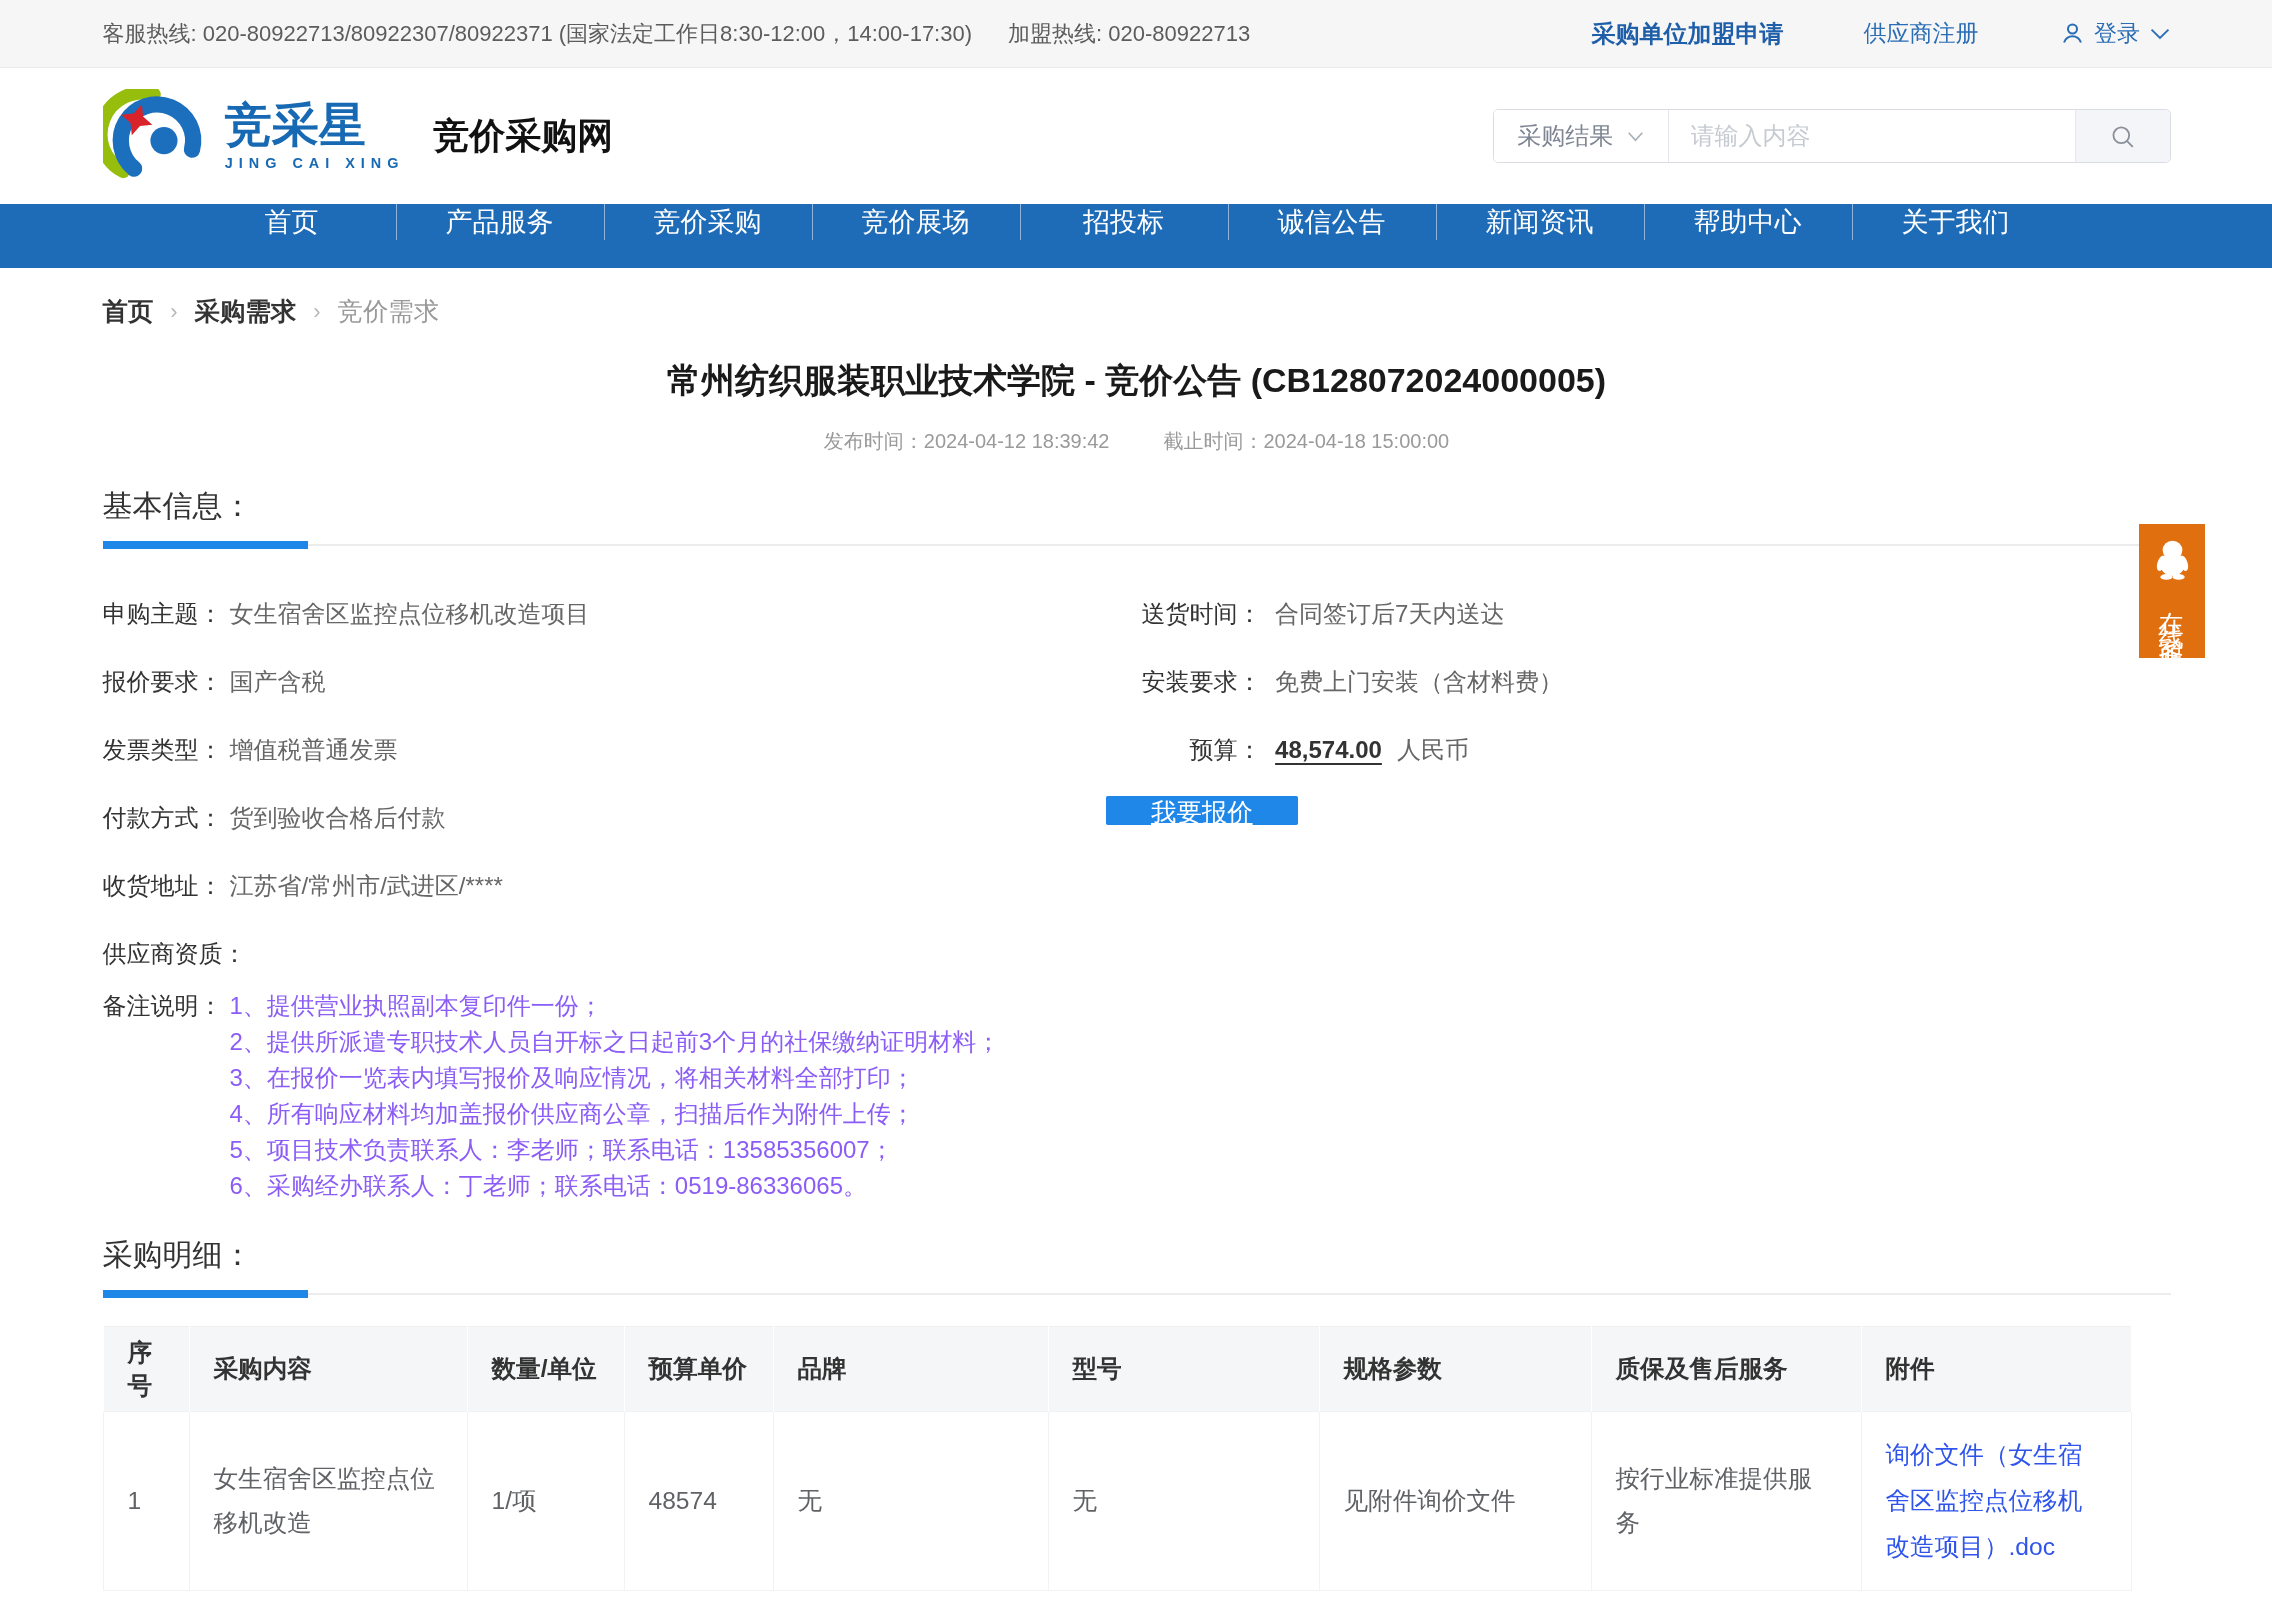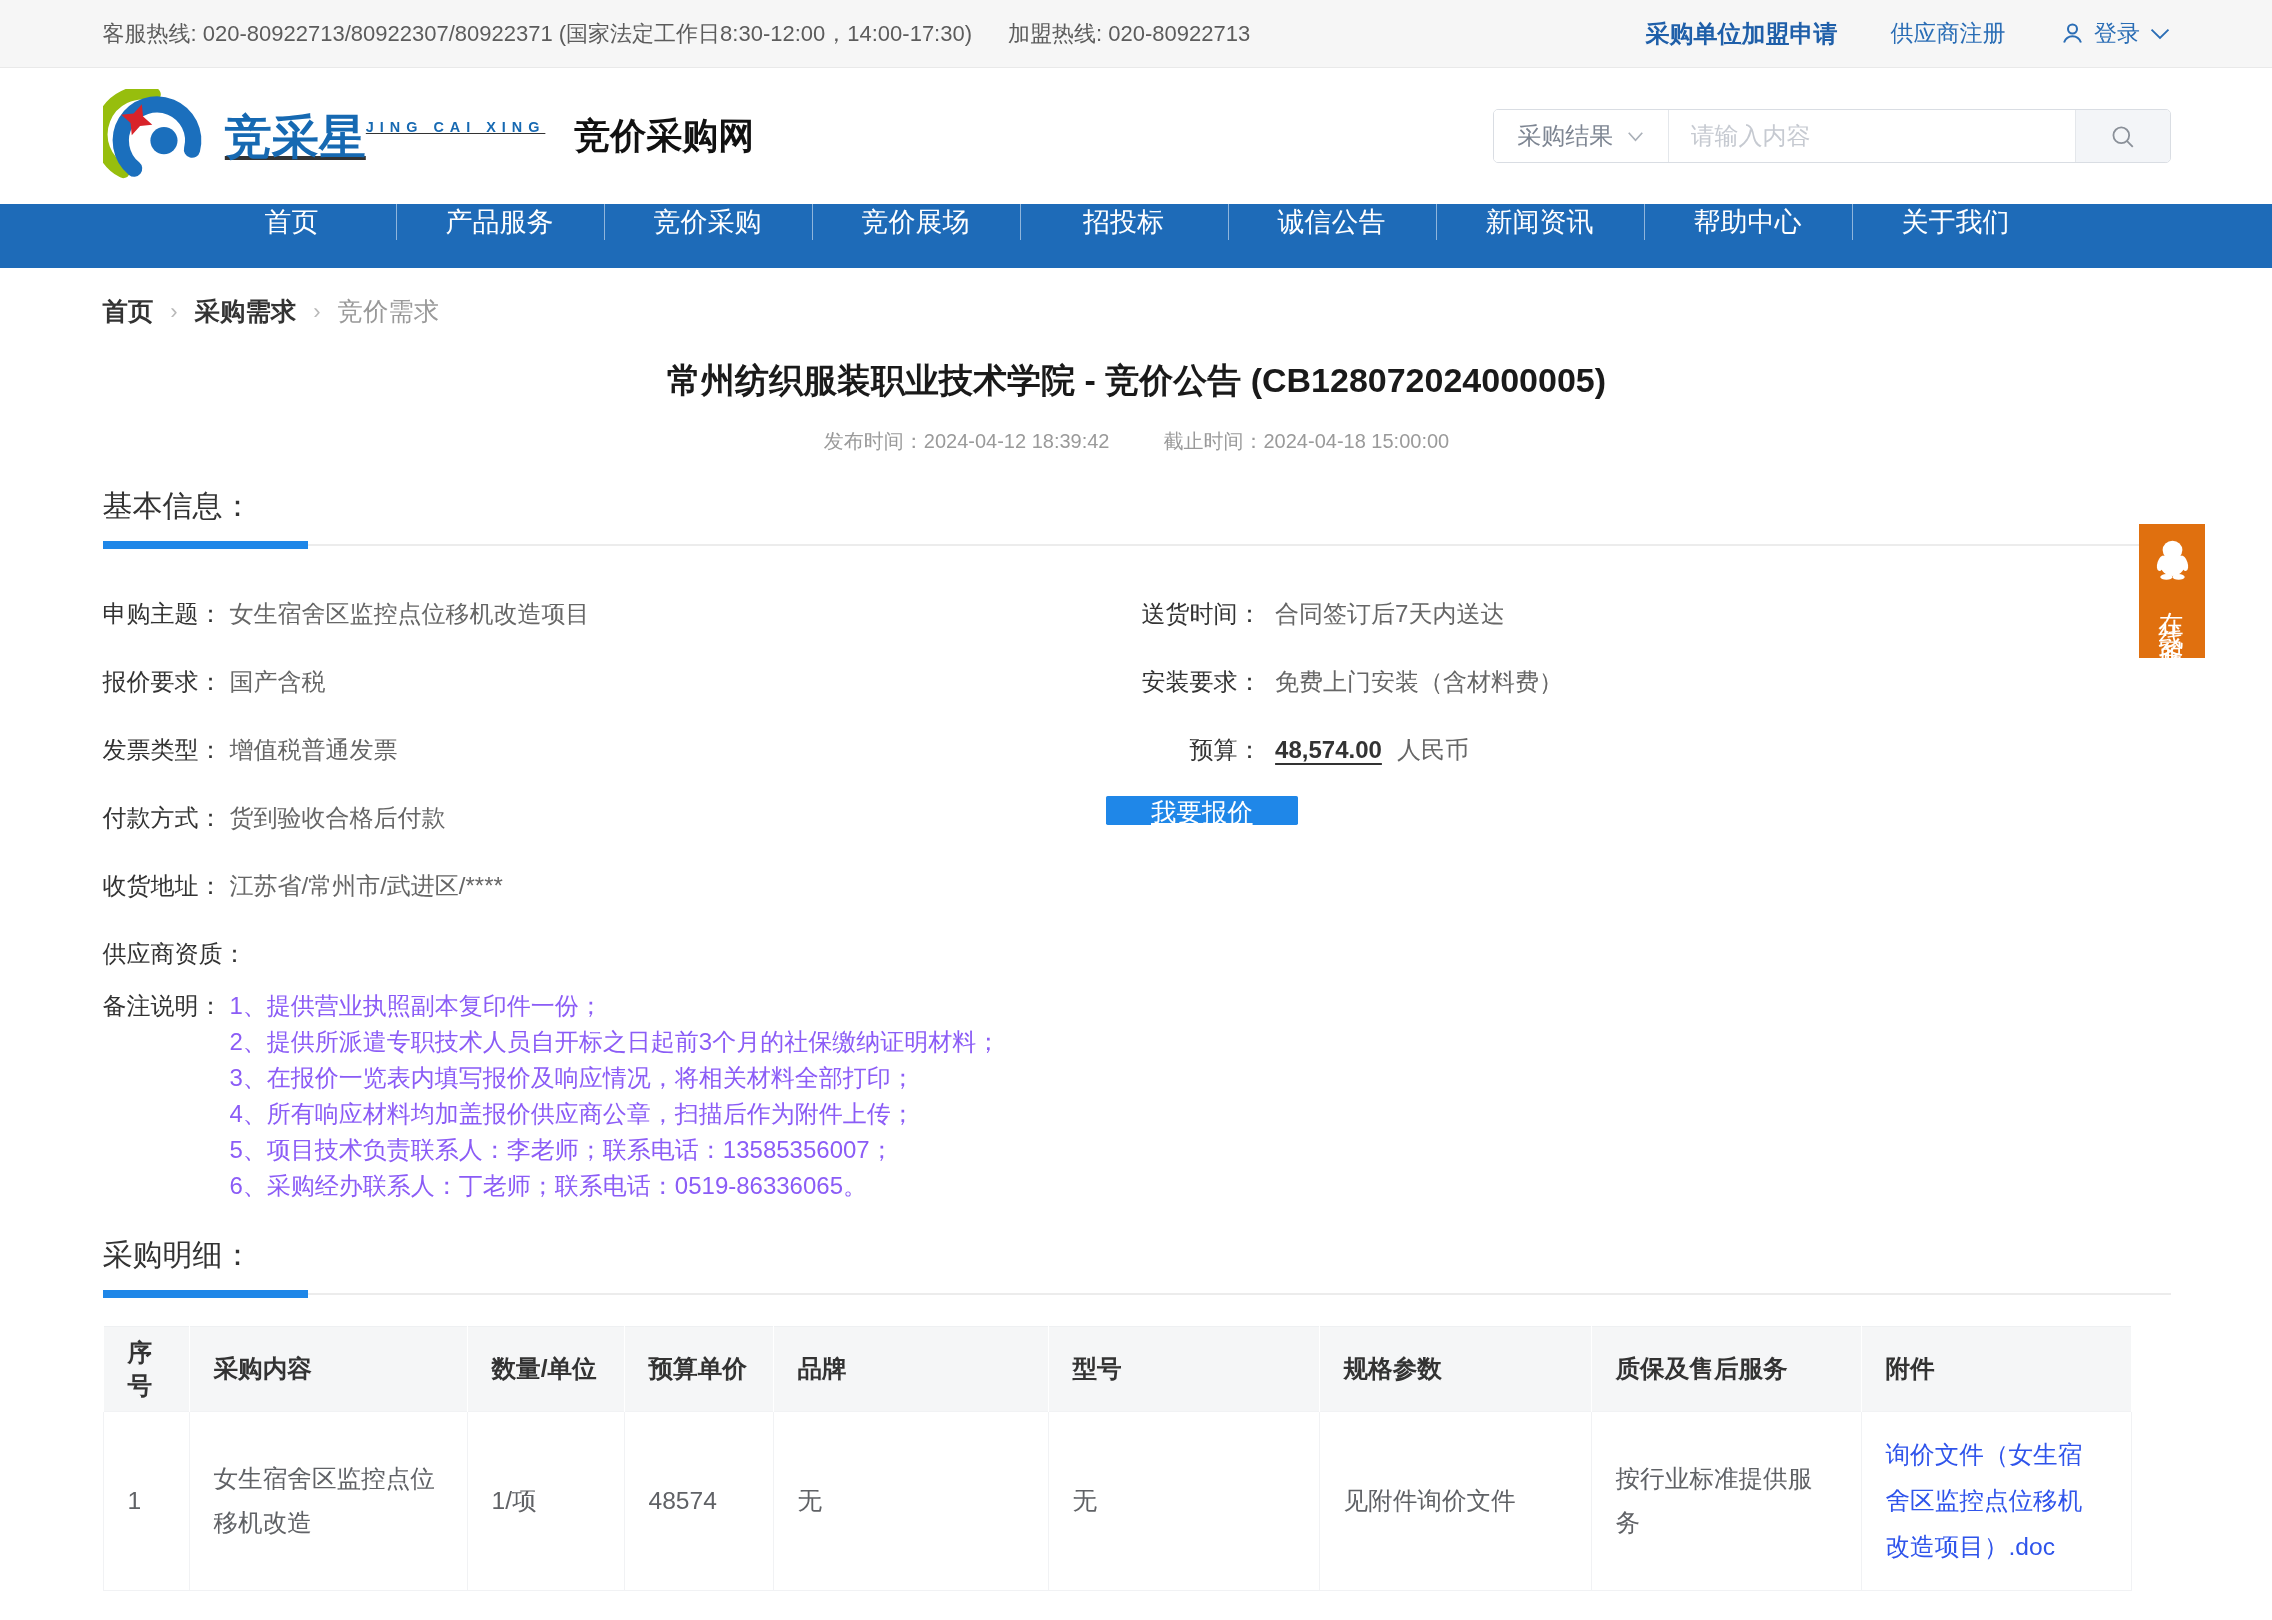--- a/index.html
+++ b/index.html
@@ -7,30 +7,30 @@
   body {
     font-family:"Liberation Sans","DejaVu Sans",sans-serif;
     background:#ffffff; color:#333; overflow:hidden; position:relative;
   }
   .container { width:2068px; margin:0 auto; }
 
   
   .topbar { height:68px; background:#f6f6f6; border-bottom:0.8px solid #e9e9e9; }
   .topbar .container { height:100%; display:flex; align-items:center; justify-content:space-between; }
   .topbar-left { display:flex; align-items:center; gap:36px; color:#5c5c5c; font-size:22px; }
-  .topbar-right { display:flex; align-items:center; gap:53px; }
+  .topbar-right { display:flex; align-items:center; gap:80px; }
   .tb-link { font-size:23px; color:#2a6db5; cursor:pointer; text-decoration:none; }
   .tb-link.strong { font-weight:700; font-size:24px; color:#1f5fa9; }
   .login-group { display:flex; align-items:center; gap:8.5px; cursor:pointer; color:#2a6db5; font-size:23px; }
 
   
   .header { height:136px; background:#fff; }
   .header .container { height:100%; display:flex; align-items:center; justify-content:space-between; }
   .brand { display:flex; align-items:center; }
-  .brand-text { margin-left:20.3px; display:flex; flex-direction:row;text-decoration:underline; }
+  .brand-text { margin-left:20.3px; display:flex; flex-direction:column; }
   .brand-name { font-size:47px; font-weight:700; color:#1669b2; line-height:1; }
   .brand-sub { font-size:14.4px; letter-spacing:6px; color:#1669b2; margin-top:6.8px; font-weight:700; }
   .site-title { font-size:36px; font-weight:700; color:#111; margin-left:29px; }
 
   .search { display:flex; width:678px; height:54px; border:0.8px solid #d9dde3; border-radius:5.1px; overflow:hidden; background:#fff; }
   .search-cat { width:175px; display:flex; align-items:center; justify-content:center; gap:13.6px;
                 color:#7d8592; font-size:24px; border-right:0.8px solid #e4e7eb; cursor:pointer; background:#fff; }
   .search-input { flex:1; border:none; outline:none; font-size:24px; padding:0 22px; color:#333; }
   .search-input::placeholder { color:#c6cad1; }
   .search-btn { width:95px; background:#f3f5f8; border:none; border-left:0.8px solid #e4e7eb; display:flex; align-items:center; justify-content:center; cursor:pointer; }

